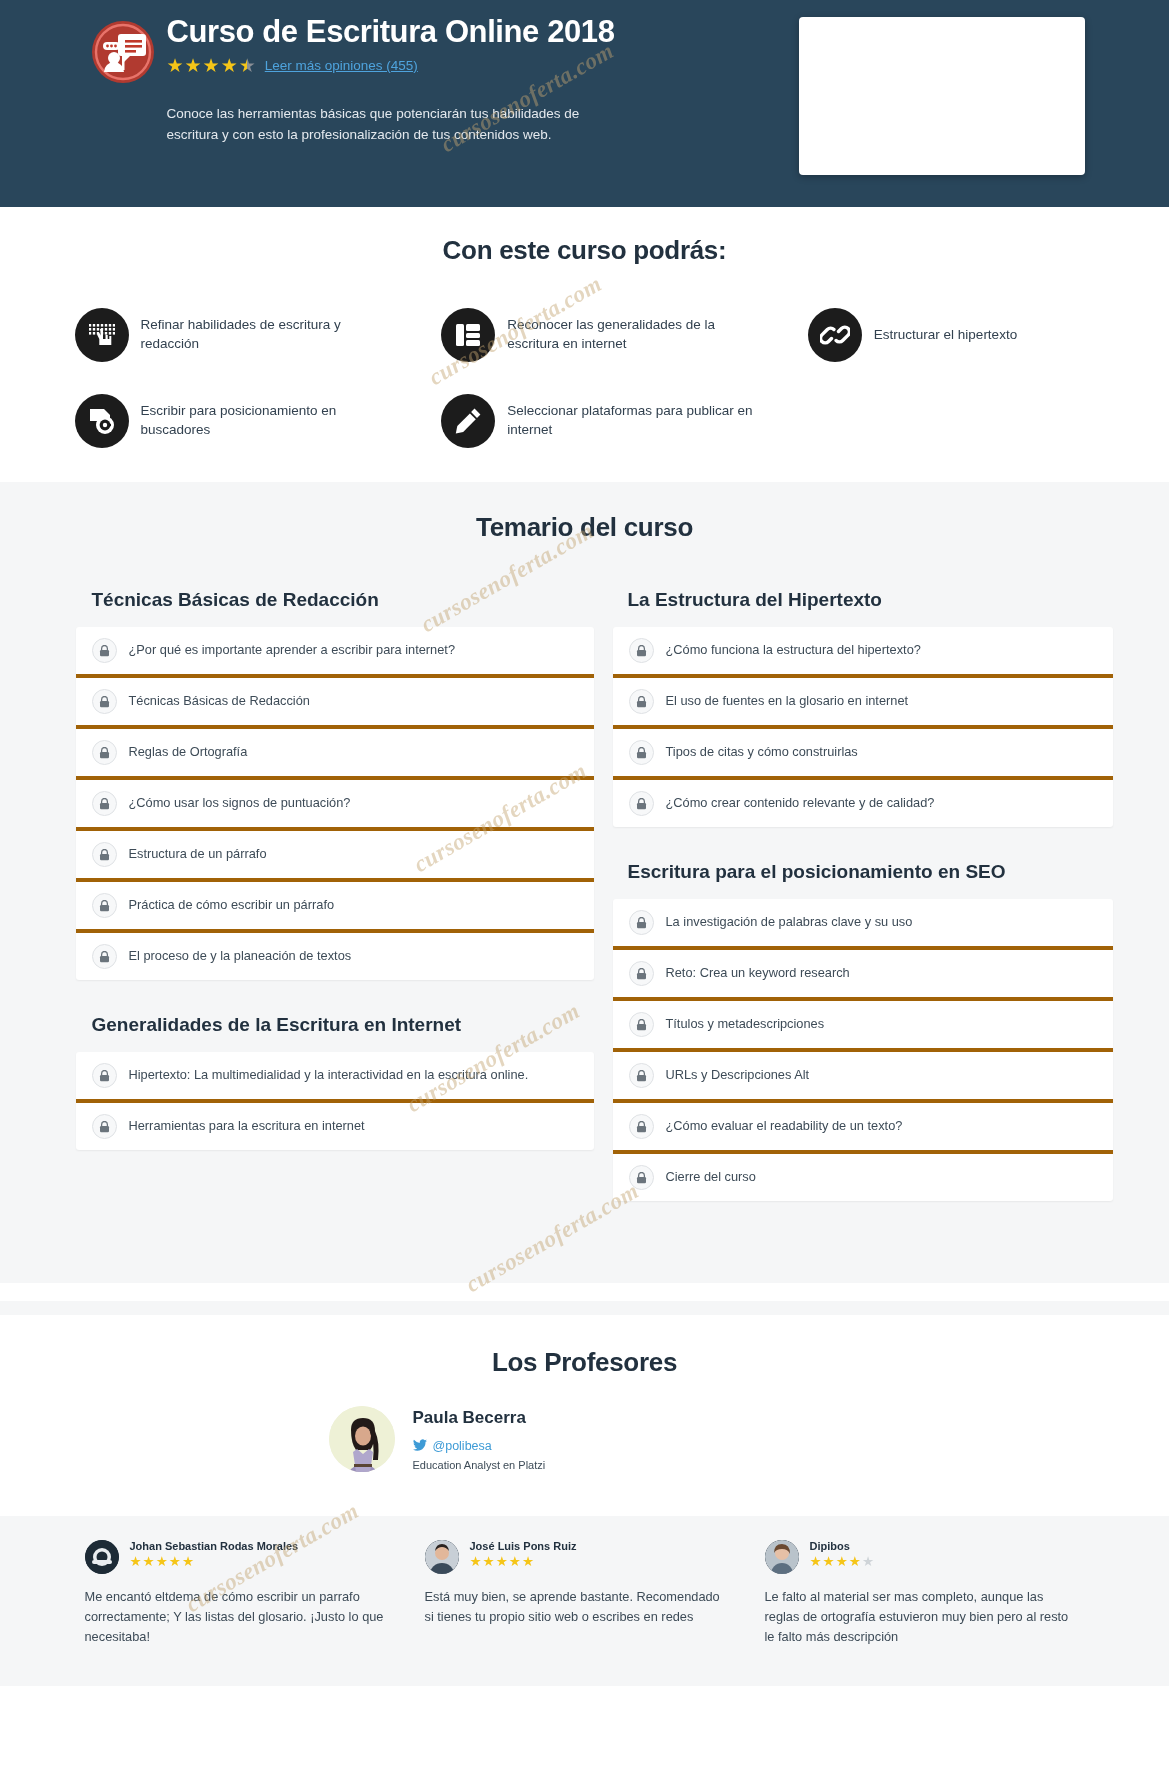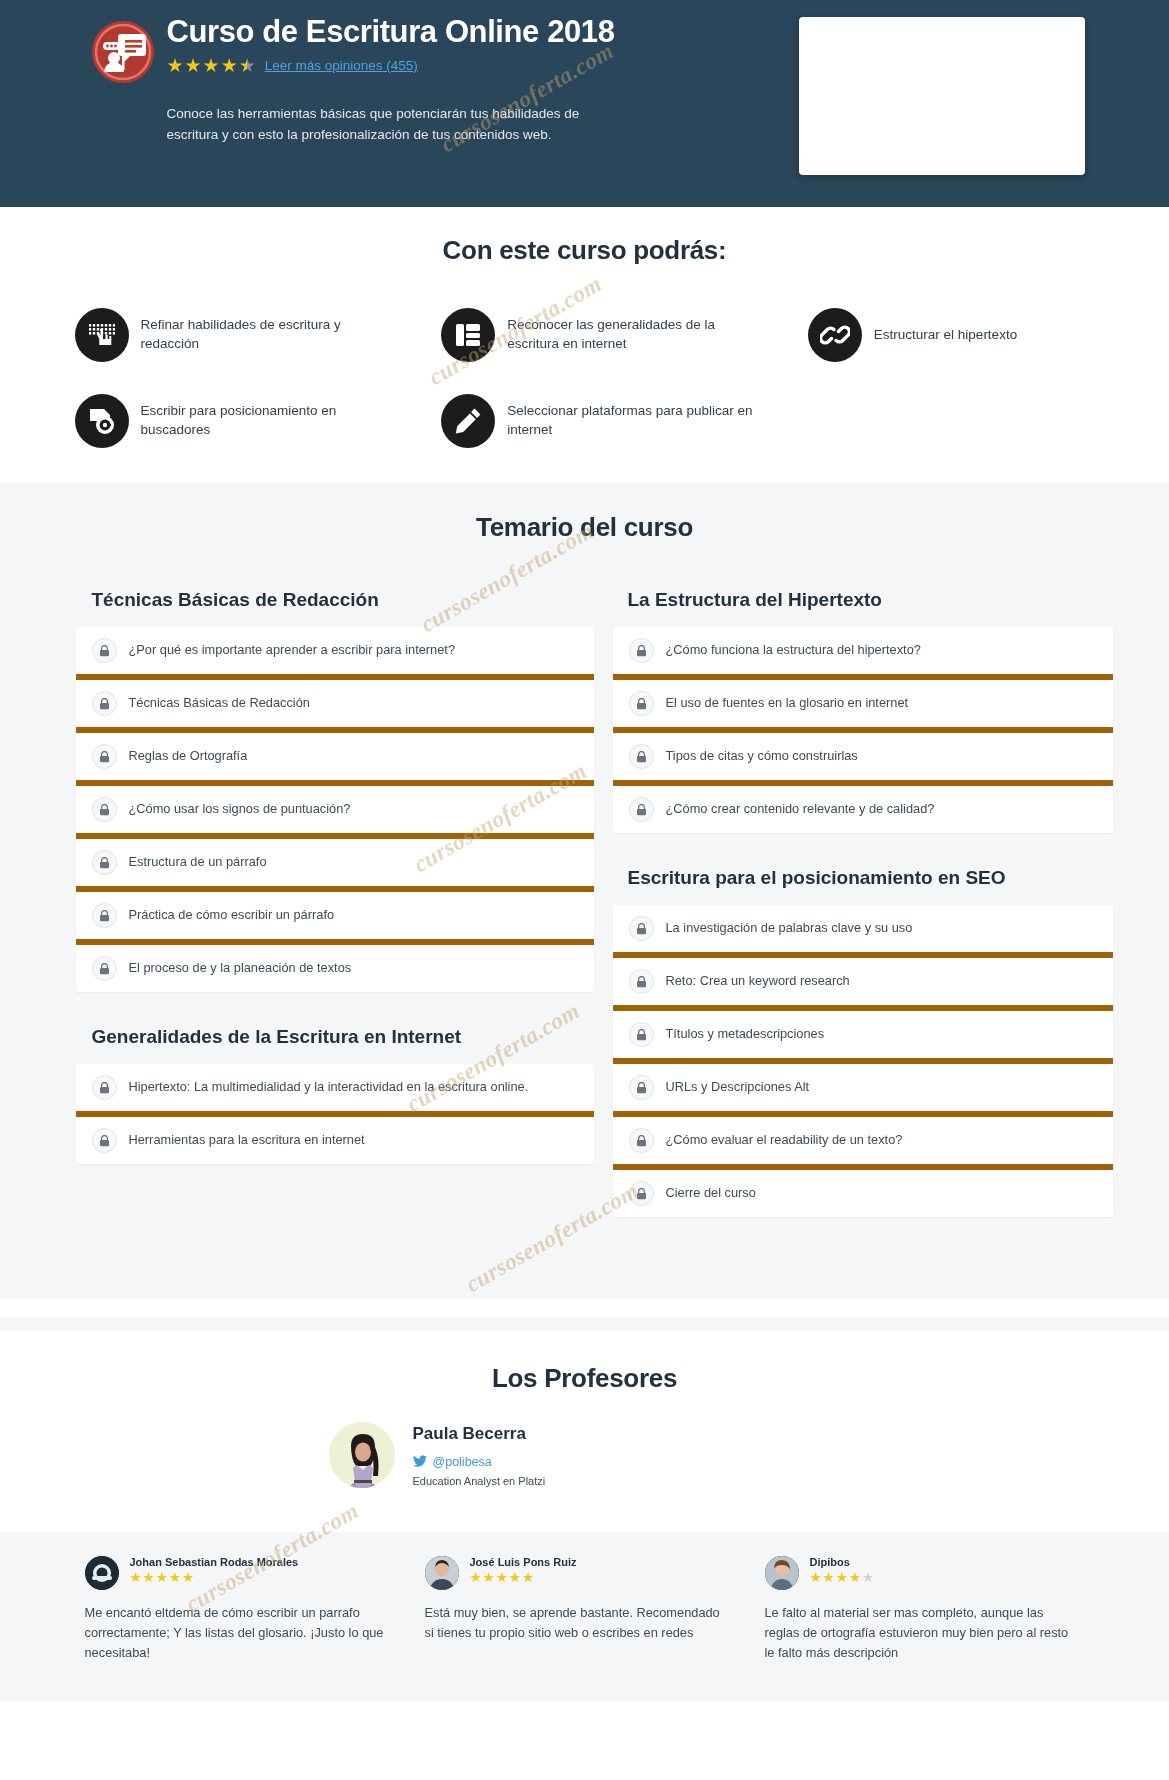--- a/index.html
+++ b/index.html
@@ -142,21 +142,21 @@
     margin: 0 6px 22px 6px;
     box-shadow: 0 1px 2px rgba(0,0,0,0.06);
     overflow: hidden;
   }
   .right-col .lesson-list { margin: 0 0 22px 13px; width: 100%; }
   .lesson {
     display: flex;
     align-items: center;
     gap: 12px;
     padding: 11px 14px 11px 16px;
-    border-bottom: 6px solid #a16207;
+    border-bottom: 4px solid #a16207;
     min-height: 45px;
     cursor: pointer;
   }
   .lesson:last-child { border-bottom: none; }
   .lock {
     flex: 0 0 auto;
     width: 25px; height: 25px;
     border-radius: 50%;
     border: 1px solid #dfe2e5;
     background: #f7f8f9;

